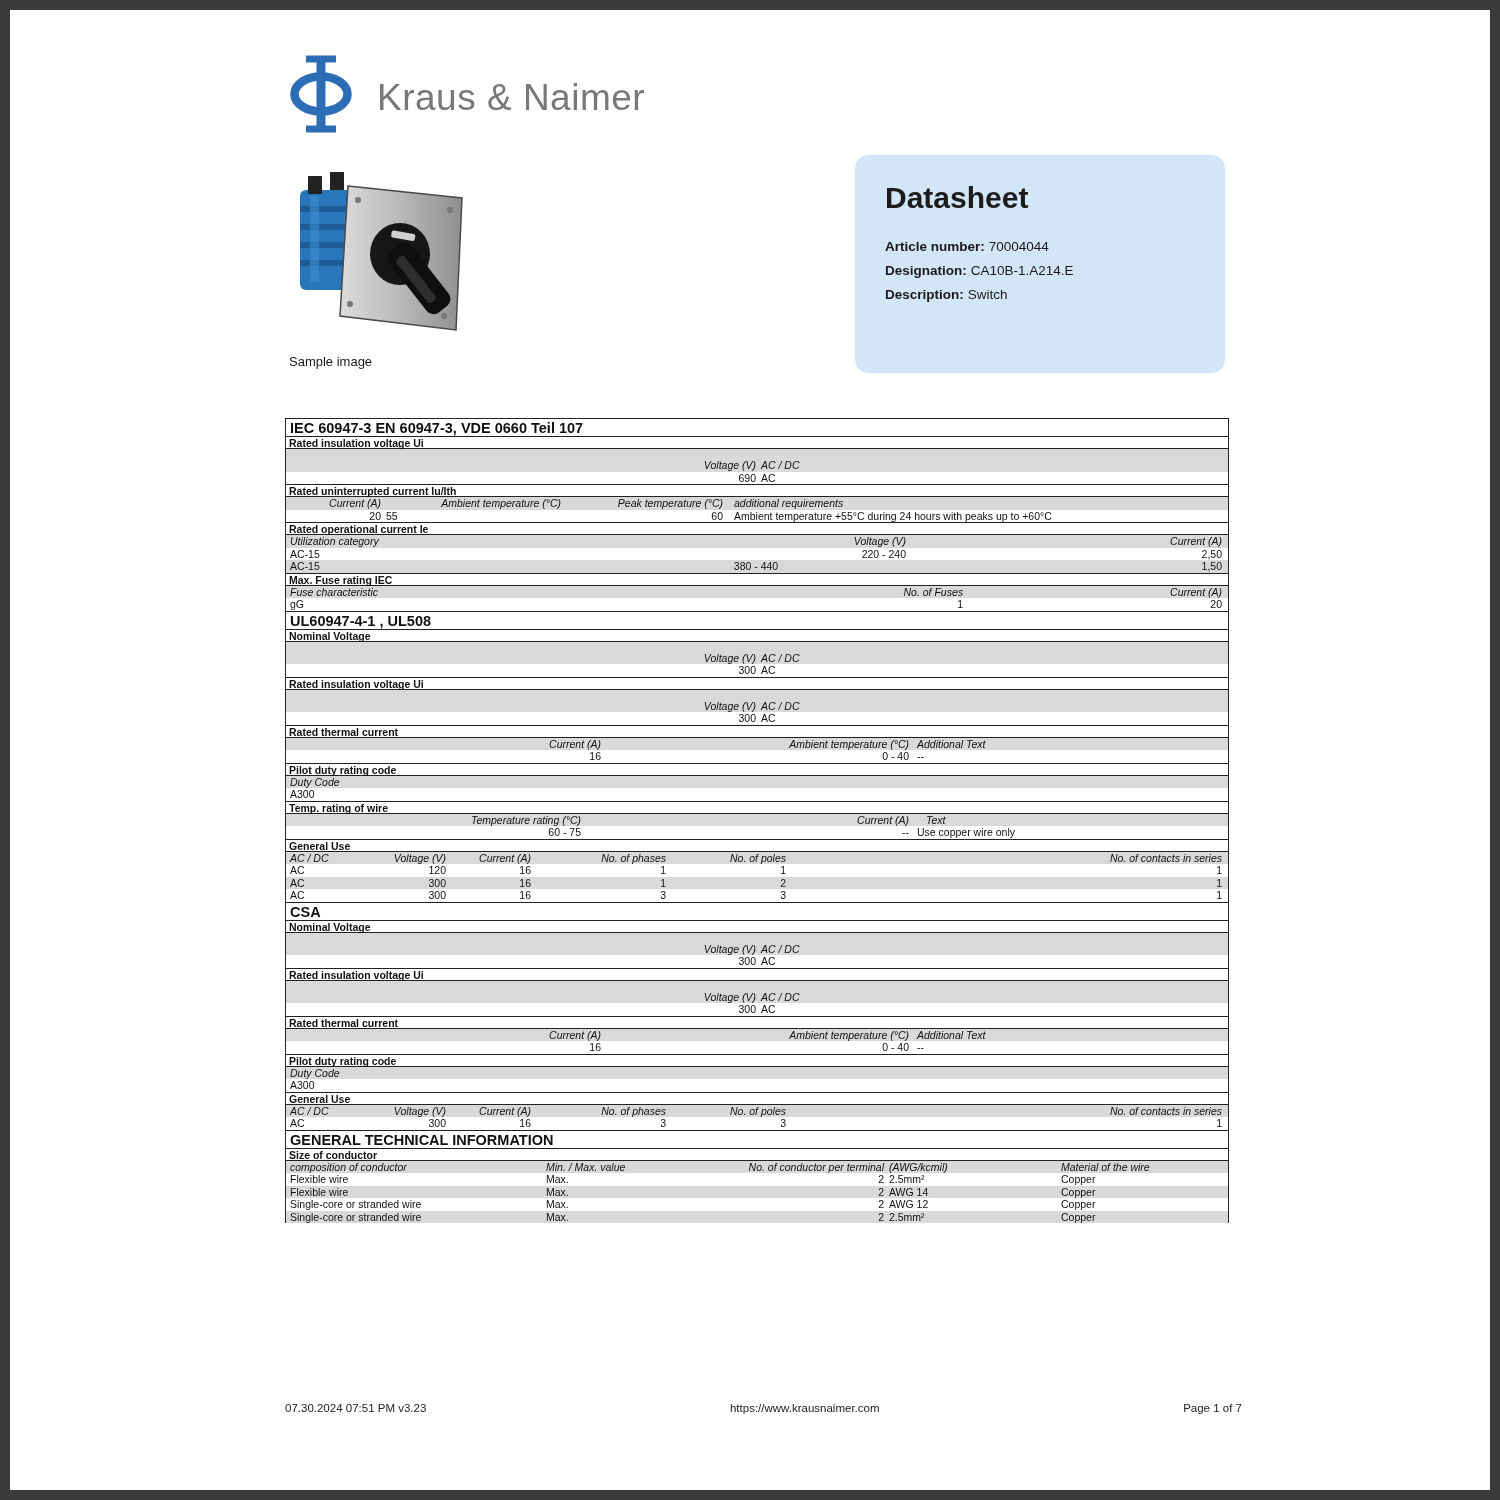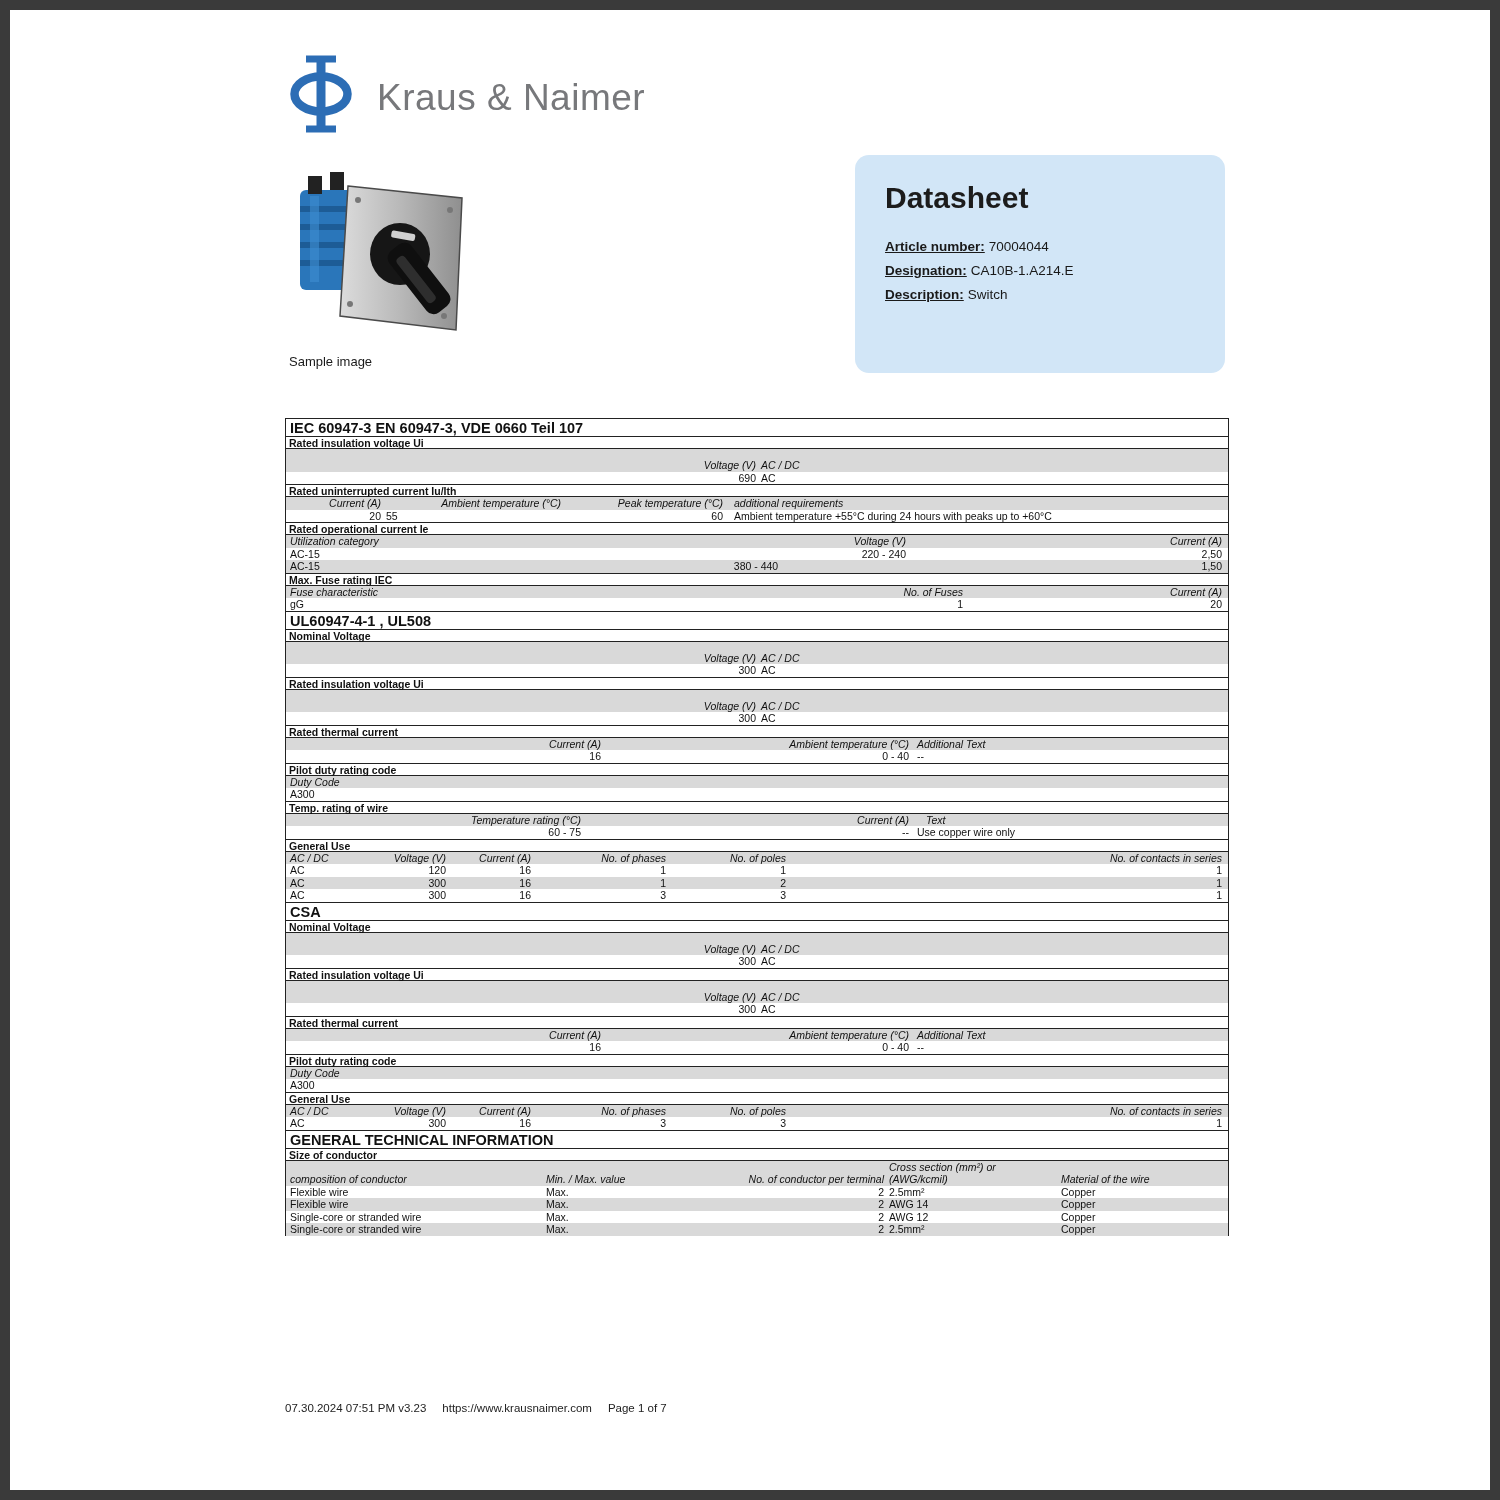--- a/index.html
+++ b/index.html
@@ -23,21 +23,21 @@
   .product { position:absolute; left:272px; top:150px; width:200px; height:190px; }
   .caption { position:absolute; left:279px; top:344px; font-size:13px; color:#1a1a1a; }
 
   
   .panel {
     position:absolute; left:845px; top:145px; width:370px; height:218px;
     background:#d2e6f7; border-radius:14px; padding:26px 30px;
   }
   .panel-title { font-size:30px; font-weight:bold; color:#1c1c1c; margin-bottom:22px; }
   .panel-line { font-size:13.5px; color:#1a1a1a; margin-bottom:5px; line-height:19px; }
-  .panel-line .lbl { font-weight:bold;text-decoration:underline; }
+  .panel-line .lbl { font-weight:bold; }
   .panel-line .val { margin-left:4px; }
 
   
   .spec {
     position:absolute; left:275px; top:408px; width:944px;
     border-left:1px solid #222; border-right:1px solid #222;
     font-size:10.5px; color:#111;
   }
   .trow { position:relative; }
   .trow.section {
@@ -53,22 +53,22 @@
   .trow.section + .trow.header { margin-top:-1px; }
   .trow.blank  { height:10px;  background:#d9d9d9; }
   .trow.labels { height:12.5px; line-height:12.5px; background:#d9d9d9; font-style:italic; }
   .trow.values { height:12.5px; line-height:12.5px; background:#fff; }
   .trow.values.shade { background:#d9d9d9; }
   .cell { position:absolute; top:0; white-space:nowrap; overflow:visible; }
 
   
   .footer {
     position:absolute; left:275px; top:1392px; width:957px;
-    display:flex; justify-content:flex-start;
-    font-size:11.5px; color:#222;gap:16px;
+    display:flex; justify-content:space-between;
+    font-size:11.5px; color:#222;
   }
 </style>
 </head>
 <body>
 
 <div class="page">
 
   <div class="logo">
     <svg viewBox="0 0 72 84" width="72" height="84">
       <g stroke="#2c6db5" fill="none">
@@ -313,23 +313,20 @@
         <span class="cell" style="left: 4px; width: 100px; text-align: left;">AC</span>
         <span class="cell" style="left: 15px; width: 145px; text-align: right;">300</span>
         <span class="cell" style="left: 95px; width: 150px; text-align: right;">16</span>
         <span class="cell" style="left: 230px; width: 150px; text-align: right;">3</span>
         <span class="cell" style="left: 350px; width: 150px; text-align: right;">3</span>
         <span class="cell" style="left: 636px; width: 300px; text-align: right;">1</span>
       </div>
       <div class="trow section">GENERAL TECHNICAL INFORMATION</div>
       <div class="trow header">Size of conductor</div>
       <div class="trow labels">
-        <span class="cell" style="left: 603px; width: 250px; text-align: left;">Cross section (mm²) or</span>
-      </div>
-      <div class="trow labels">
         <span class="cell" style="left: 4px; width: 250px; text-align: left;">composition of conductor</span>
         <span class="cell" style="left: 260px; width: 150px; text-align: left;">Min. / Max. value</span>
         <span class="cell" style="left: 420px; width: 178px; text-align: right;">No. of conductor per terminal</span>
         <span class="cell" style="left: 603px; width: 165px; text-align: left;">(AWG/kcmil)</span>
         <span class="cell" style="left: 775px; width: 162px; text-align: left;">Material of the wire</span>
       </div>
       <div class="trow values">
         <span class="cell" style="left: 4px; width: 250px; text-align: left;">Flexible wire</span>
         <span class="cell" style="left: 260px; width: 150px; text-align: left;">Max.</span>
         <span class="cell" style="left: 420px; width: 178px; text-align: right;">2</span>

